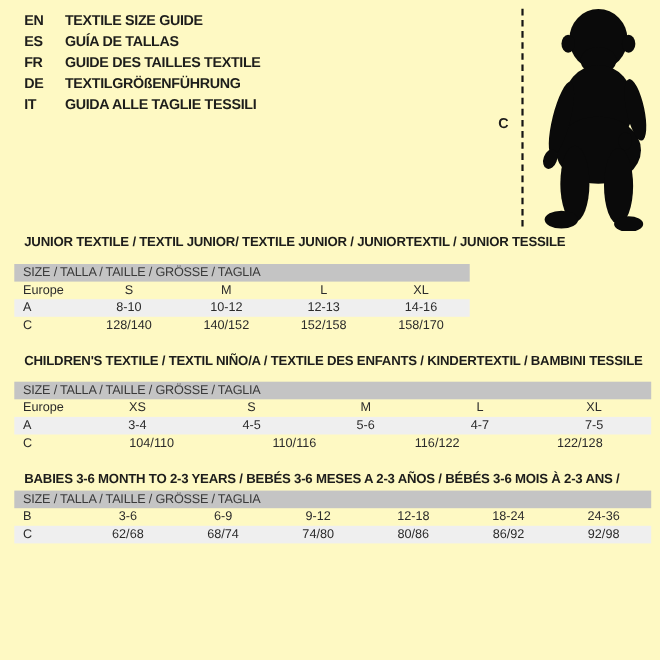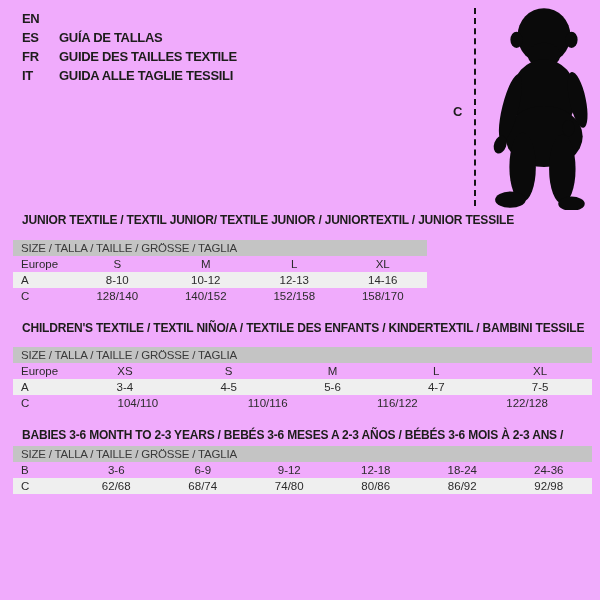--- a/index.html
+++ b/index.html
@@ -1,18 +1,18 @@
 <!DOCTYPE html>
 <html><head>
 <meta charset="utf-8">
 <style>
   * { margin:0; padding:0; box-sizing:border-box; }
   html,body { background:#fff; }
   .page {
-    position:relative; width:600px; height:600px; background:#f0abfc;
+    position:relative; width:600px; height:600px; background:#fef9c3;
     font-family:"Liberation Sans", sans-serif; color:#1d1d1b; overflow:hidden;
   }
 
   
   .lang-list { position:absolute; left:22px; top:9px; }
   .lang-row { display:flex; height:19px; line-height:19px; }
   .lang-code { width:37px; font-weight:bold; font-size:13px; letter-spacing:-0.3px; }
   .lang-title { font-weight:bold; font-size:13px; letter-spacing:-0.3px; }
 
   
@@ -45,28 +45,33 @@
                line-height:17px; white-space:nowrap; }
 </style>
 </head>
 <body>
 
 <div class="page">
 
   <div class="lang-list">
     <div class="lang-row">
       <span class="lang-code">EN</span>
+      <span class="lang-title">TEXTILE SIZE GUIDE</span>
     </div>
     <div class="lang-row">
       <span class="lang-code">ES</span>
       <span class="lang-title">GUÍA DE TALLAS</span>
     </div>
     <div class="lang-row">
       <span class="lang-code">FR</span>
       <span class="lang-title">GUIDE DES TAILLES TEXTILE</span>
+    </div>
+    <div class="lang-row">
+      <span class="lang-code">DE</span>
+      <span class="lang-title">TEXTILGRÖßENFÜHRUNG</span>
     </div>
     <div class="lang-row">
       <span class="lang-code">IT</span>
       <span class="lang-title">GUIDA ALLE TAGLIE TESSILI</span>
     </div>
   </div>
 
   <div class="figure">
     <div class="measure-line"></div>
     <div class="measure-label">C</div>

